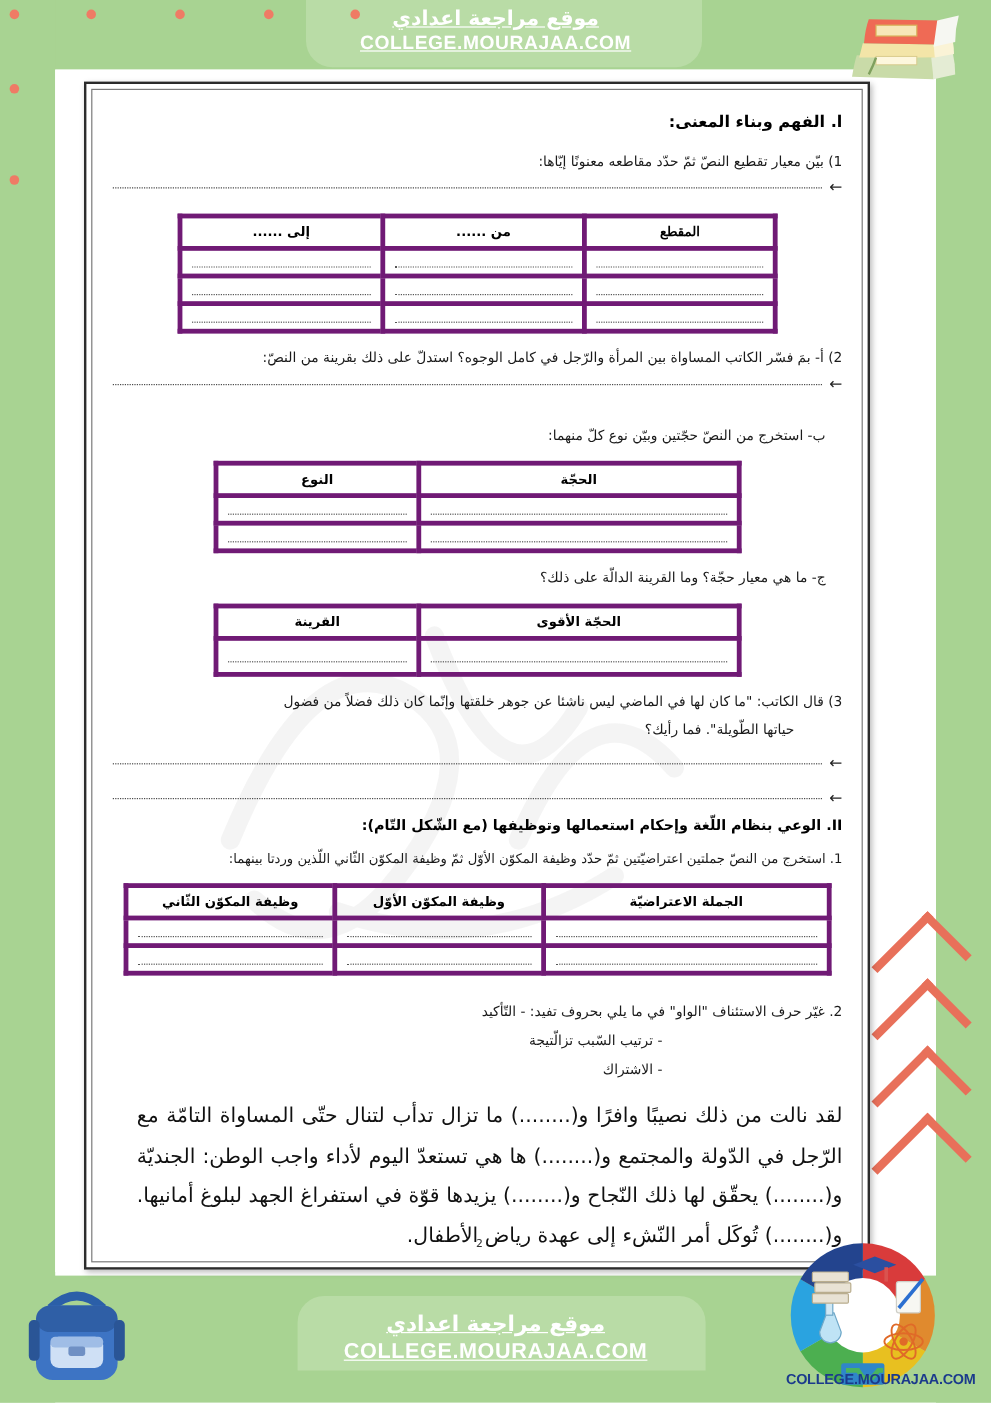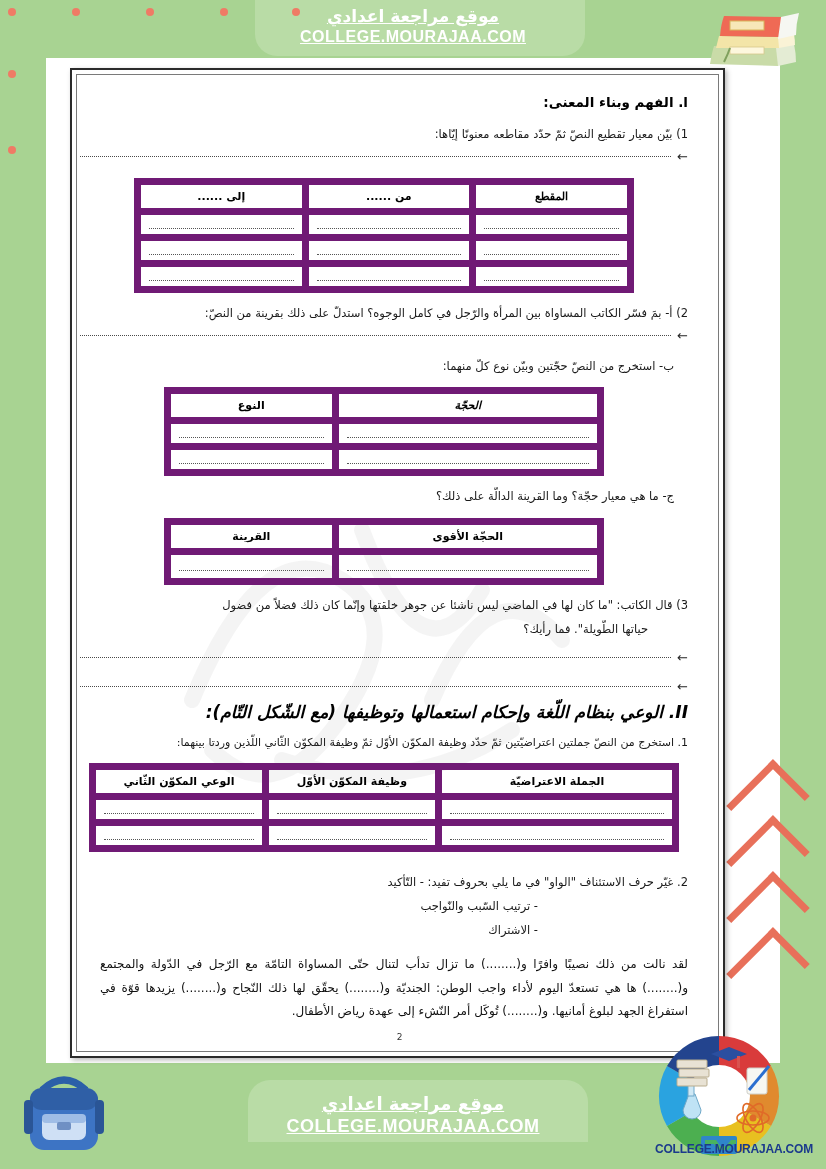--- a/index.html
+++ b/index.html
@@ -117,33 +117,33 @@
   .sheet-inner { position:absolute; inset:4px; border:1px solid #7a7a7a; }
 
   
   .watermark {
     position:absolute; left:60px; top:330px;
     width:500px; height:420px;
     opacity:.10; pointer-events:none;
   }
 
   .content {
-    position:absolute; left:8px; top:24px;
+    position:absolute; left:22px; top:24px;
     width:608px;
     direction:rtl; text-align:right;
     font-family:"DejaVu Sans", sans-serif;
     color:#111;
   }
 
   .h-main {
     font-size:13.5px; font-weight:bold; color:#000;
     margin-bottom:16px; padding-left:2px;
     text-align:right;
   }
-  .h-main.sec2 { margin-top:4px; margin-bottom:12px; font-size:17px;font-style:italic; }
+  .h-main.sec2 { margin-top:4px; margin-bottom:12px; font-size:12px; }
 
   .q-line {
     font-size:11.5px; line-height:1.55; color:#1a1a1a;
     margin-bottom:6px;
     text-align:right;
   }
   .q-line.indent { padding-right:14px; }
 
   
   .ans-row {
@@ -157,39 +157,39 @@
   }
   .ans-arrow { font-size:13px; color:#222; line-height:1; }
 
   
   table.qt {
     border-collapse:collapse;
     margin:6px 0 12px 0;
     direction:rtl;
   }
   table.qt th, table.qt td {
-    border:7px solid #701a75;
+    border:4px solid #701a75;
     padding:5px 8px;
     font-size:11px;
     text-align:center;
     vertical-align:middle;
   }
   table.qt th { font-weight:bold; color:#000; height:26px; }
   table.qt td { height:22px; }
   table.qt td .cell-dots {
     display:block; width:100%;
     border-bottom:1.5px dotted #555;
     height:9px;
   }
 
   .tbl-wrap-c { display:flex; justify-content:center; }
 
   
   .para-fill {
-    font-size:12px; line-height:1.95;
+    font-size:17px; line-height:1.95;
     text-align:justify; text-align-last:right;
     margin-top:14px;
     direction:rtl;
     margin-left:20px;
   }
 
   .page-no {
     position:absolute; left:0; bottom:14px; width:655px;
     text-align:center; font-size:9px; color:#333;
   }
@@ -323,27 +323,27 @@
       </table>
     </div>
 
     <div class="q-line">2) أ- بمَ فسّر الكاتب المساواة بين المرأة والرّجل في كامل الوجوه؟ استدلّ على ذلك بقرينة من النصّ:</div>
 
     <div class="ans-row">
       <span class="ans-arrow">←</span>
       <span class="ans-dots"></span>
     </div>
 
-    <div class="q-line indent" style="margin-top:16px;">ب- استخرج من النصّ حجّتين وبيّن نوع كلّ منهما:</div>
+    <div class="q-line indent" style="margin-top:28px;">ب- استخرج من النصّ حجّتين وبيّن نوع كلّ منهما:</div>
 
     <div class="tbl-wrap-c">
       <table class="qt" style="width:440px;">
         <thead>
           <tr>
-            <th style="width:270px;font-style:italic;">الحجّة</th>
+            <th style="width:270px;">الحجّة</th>
             <th style="width:170px;">النوع</th>
           </tr>
         </thead>
         <tbody>
           <tr>
             <td>
                 <span class="cell-dots"></span>
               </td>
             <td>
                 <span class="cell-dots"></span>
@@ -399,21 +399,21 @@
     <div class="h-main sec2">II. الوعي بنظام اللّغة وإحكام استعمالها وتوظيفها (مع الشّكل التّام):</div>
 
     <div class="q-line" style="font-size:11px;">1. استخرج من النصّ جملتين اعتراضيّتين ثمّ حدّد وظيفة المكوّن الأوّل ثمّ وظيفة المكوّن الثّاني اللّذين وردتا بينهما:</div>
 
     <div class="tbl-wrap-c">
       <table class="qt" style="width:590px;">
         <thead>
           <tr>
             <th style="width:240px;">الجملة الاعتراضيّة</th>
             <th style="width:175px;">وظيفة المكوّن الأوّل</th>
-            <th style="width:175px;">الوعي المكوّن الثّاني</th>
+            <th style="width:175px;">وظيفة المكوّن الثّاني</th>
           </tr>
         </thead>
         <tbody>
           <tr>
             <td>
                 <span class="cell-dots"></span>
               </td>
             <td>
                 <span class="cell-dots"></span>
               </td>
@@ -430,21 +430,21 @@
               </td>
             <td>
                 <span class="cell-dots"></span>
               </td>
           </tr>
         </tbody>
       </table>
     </div>
 
     <div class="q-line" style="margin-top:10px;">2. غيّر حرف الاستئناف "الواو" في ما يلي بحروف تفيد: - التّأكيد</div>
-    <div class="q-line" style="padding-right:150px;">- ترتيب السّبب والنّواجب</div>
+    <div class="q-line" style="padding-right:150px;">- ترتيب السّبب تزالّتيجة</div>
     <div class="q-line" style="padding-right:150px;">- الاشتراك</div>
 
     <div class="para-fill">لقد نالت من ذلك نصيبًا وافرًا و(........) ما تزال تدأب لتنال حتّى المساواة التامّة مع الرّجل في الدّولة والمجتمع و(........) ها هي تستعدّ اليوم لأداء واجب الوطن: الجنديّة و(........) يحقّق لها ذلك النّجاح و(........) يزيدها قوّة في استفراغ الجهد لبلوغ أمانيها. و(........) تُوكَل أمر النّشء إلى عهدة رياض الأطفال.</div>
   </div>
 
   <div class="page-no">2</div>
 </div>
 
 <div class="ftr-text">
   <div class="ftr-ar">موقع مراجعة اعدادي</div>

